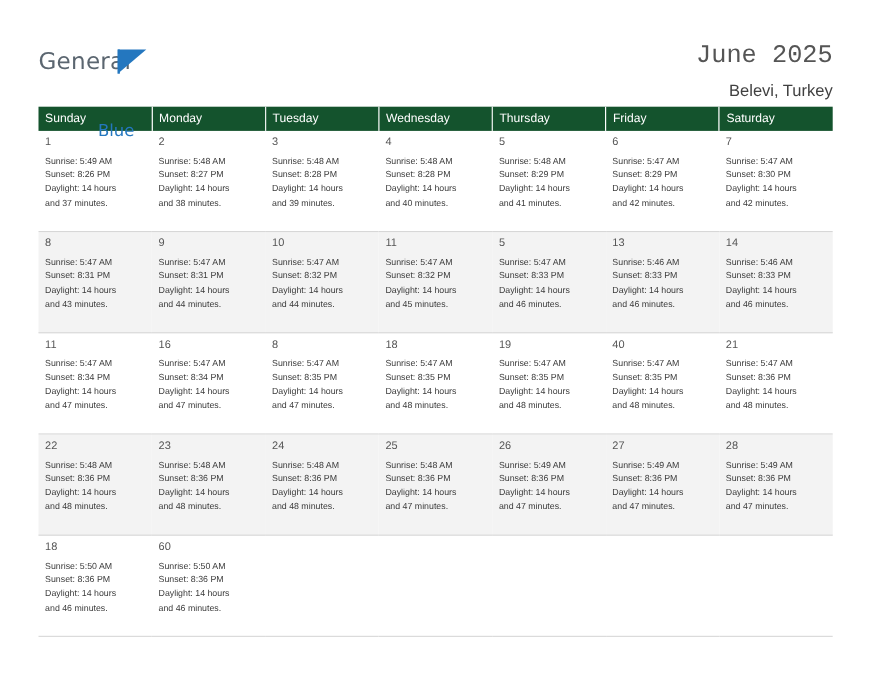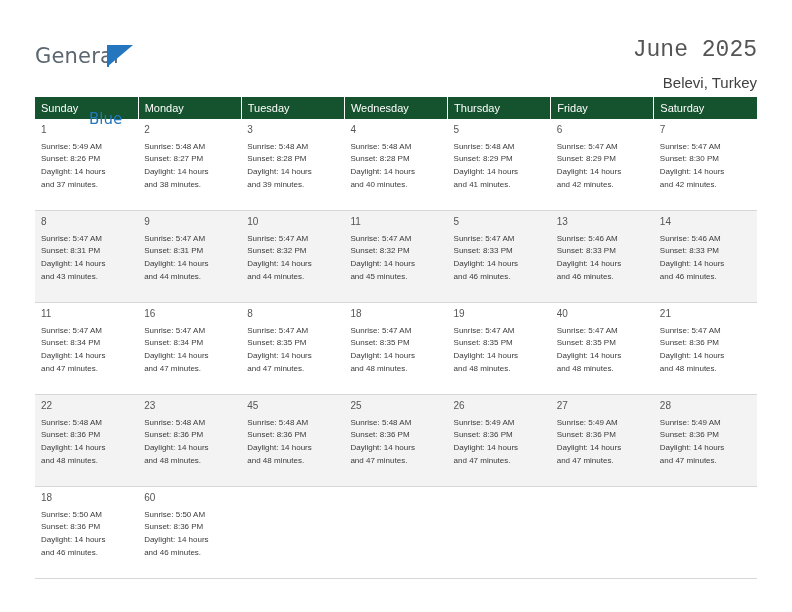--- a/index.html
+++ b/index.html
@@ -255,21 +255,21 @@
       </tr>
       <tr class="shaded">
         <td><span class="daynum">22</span><span class="info">Sunrise: 5:48 AM
 Sunset: 8:36 PM
 Daylight: 14 hours
 and 48 minutes.</span></td>
         <td><span class="daynum">23</span><span class="info">Sunrise: 5:48 AM
 Sunset: 8:36 PM
 Daylight: 14 hours
 and 48 minutes.</span></td>
-        <td><span class="daynum">45</span><span class="info">Sunrise: 5:48 AM
+        <td><span class="daynum">24</span><span class="info">Sunrise: 5:48 AM
 Sunset: 8:36 PM
 Daylight: 14 hours
 and 48 minutes.</span></td>
         <td><span class="daynum">25</span><span class="info">Sunrise: 5:48 AM
 Sunset: 8:36 PM
 Daylight: 14 hours
 and 47 minutes.</span></td>
         <td><span class="daynum">26</span><span class="info">Sunrise: 5:49 AM
 Sunset: 8:36 PM
 Daylight: 14 hours

